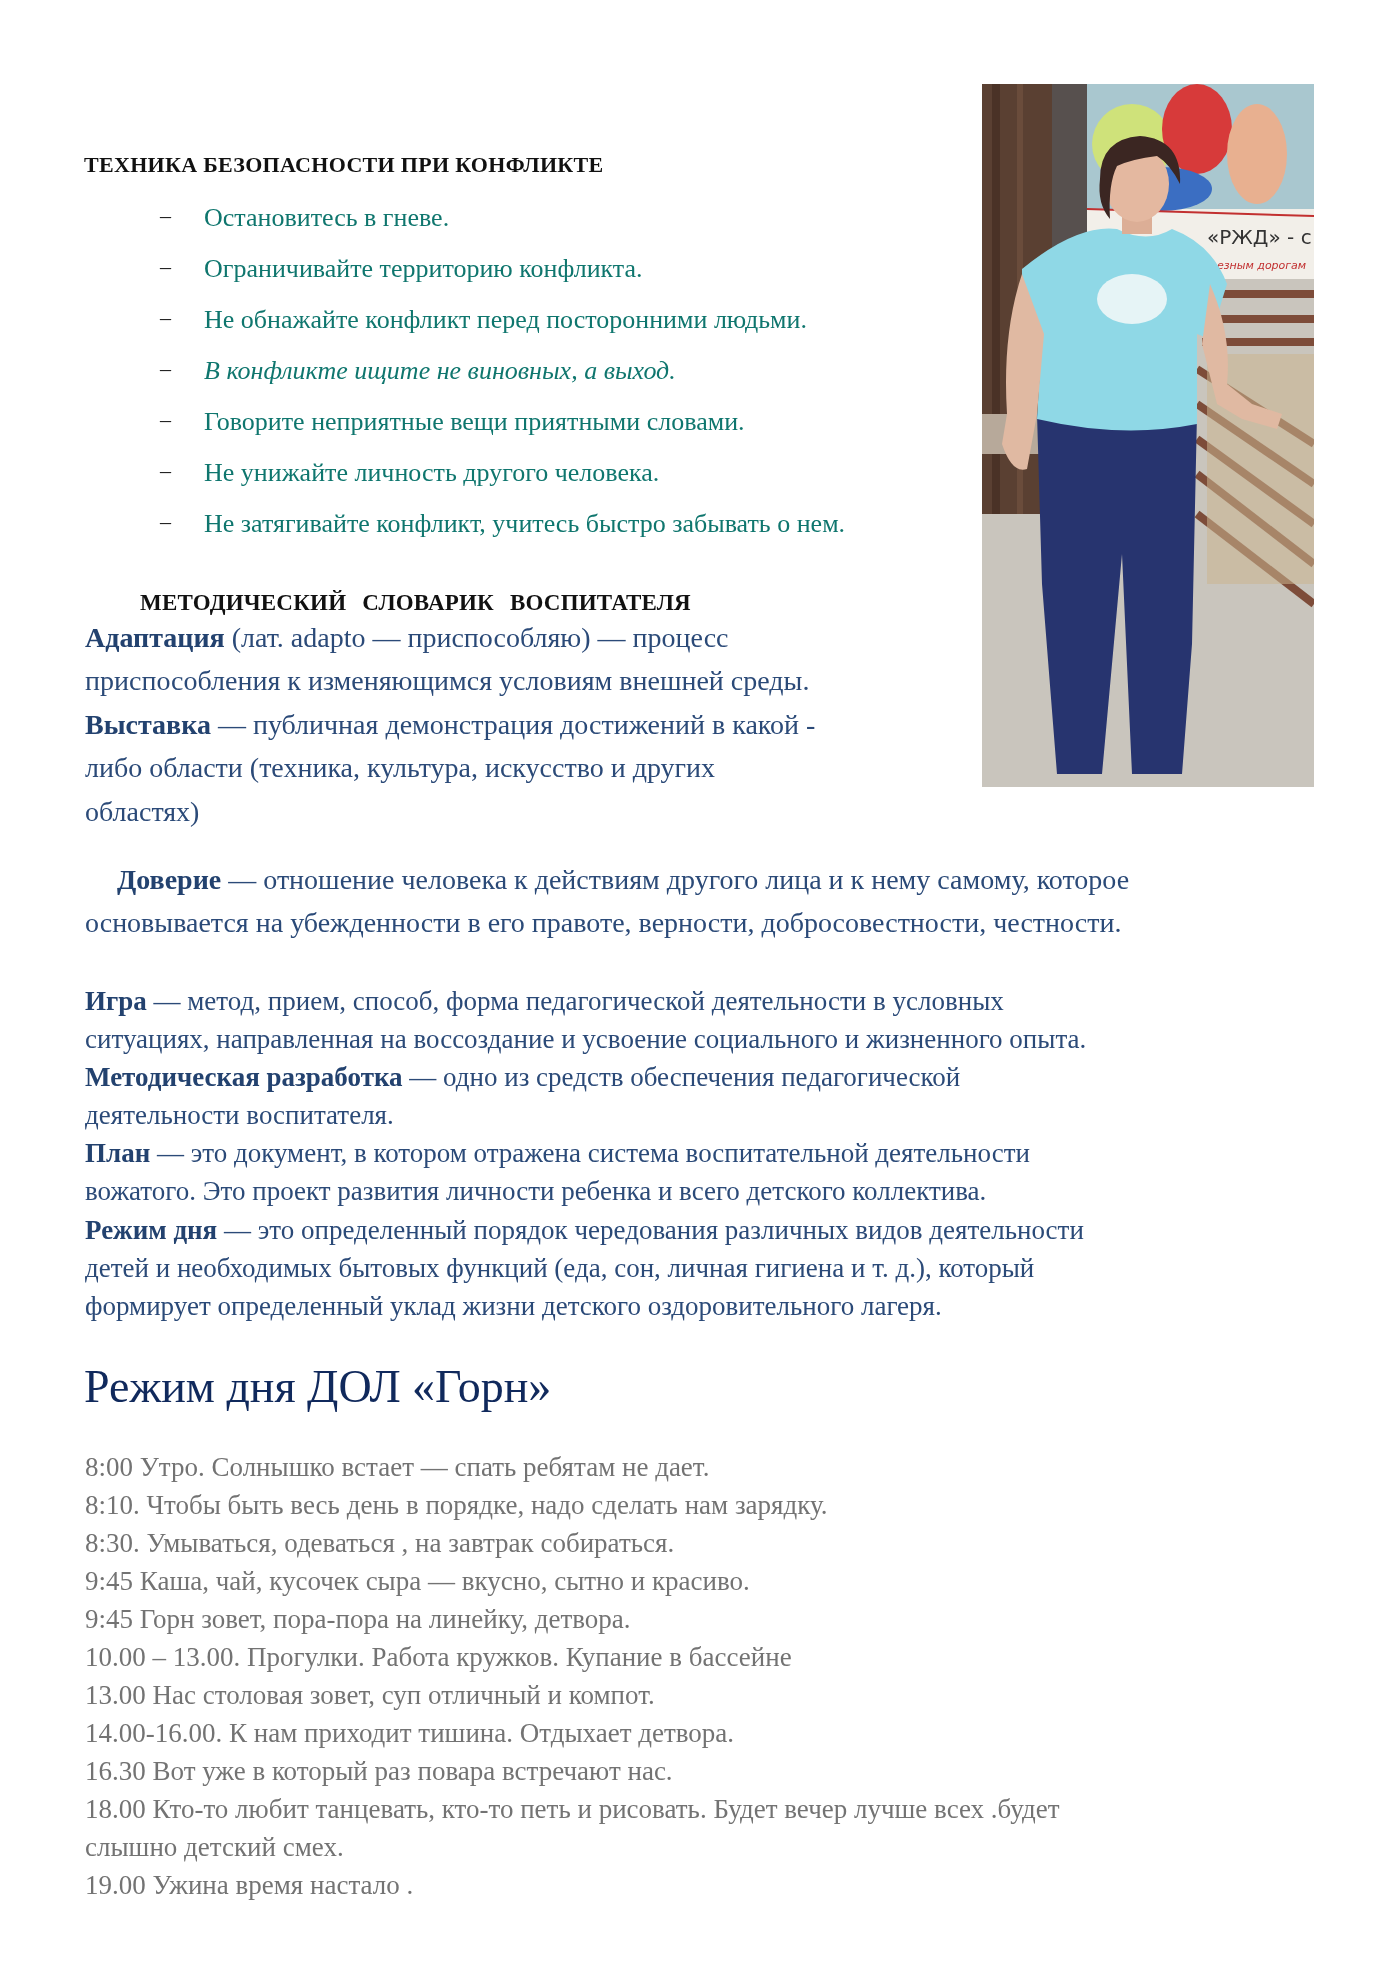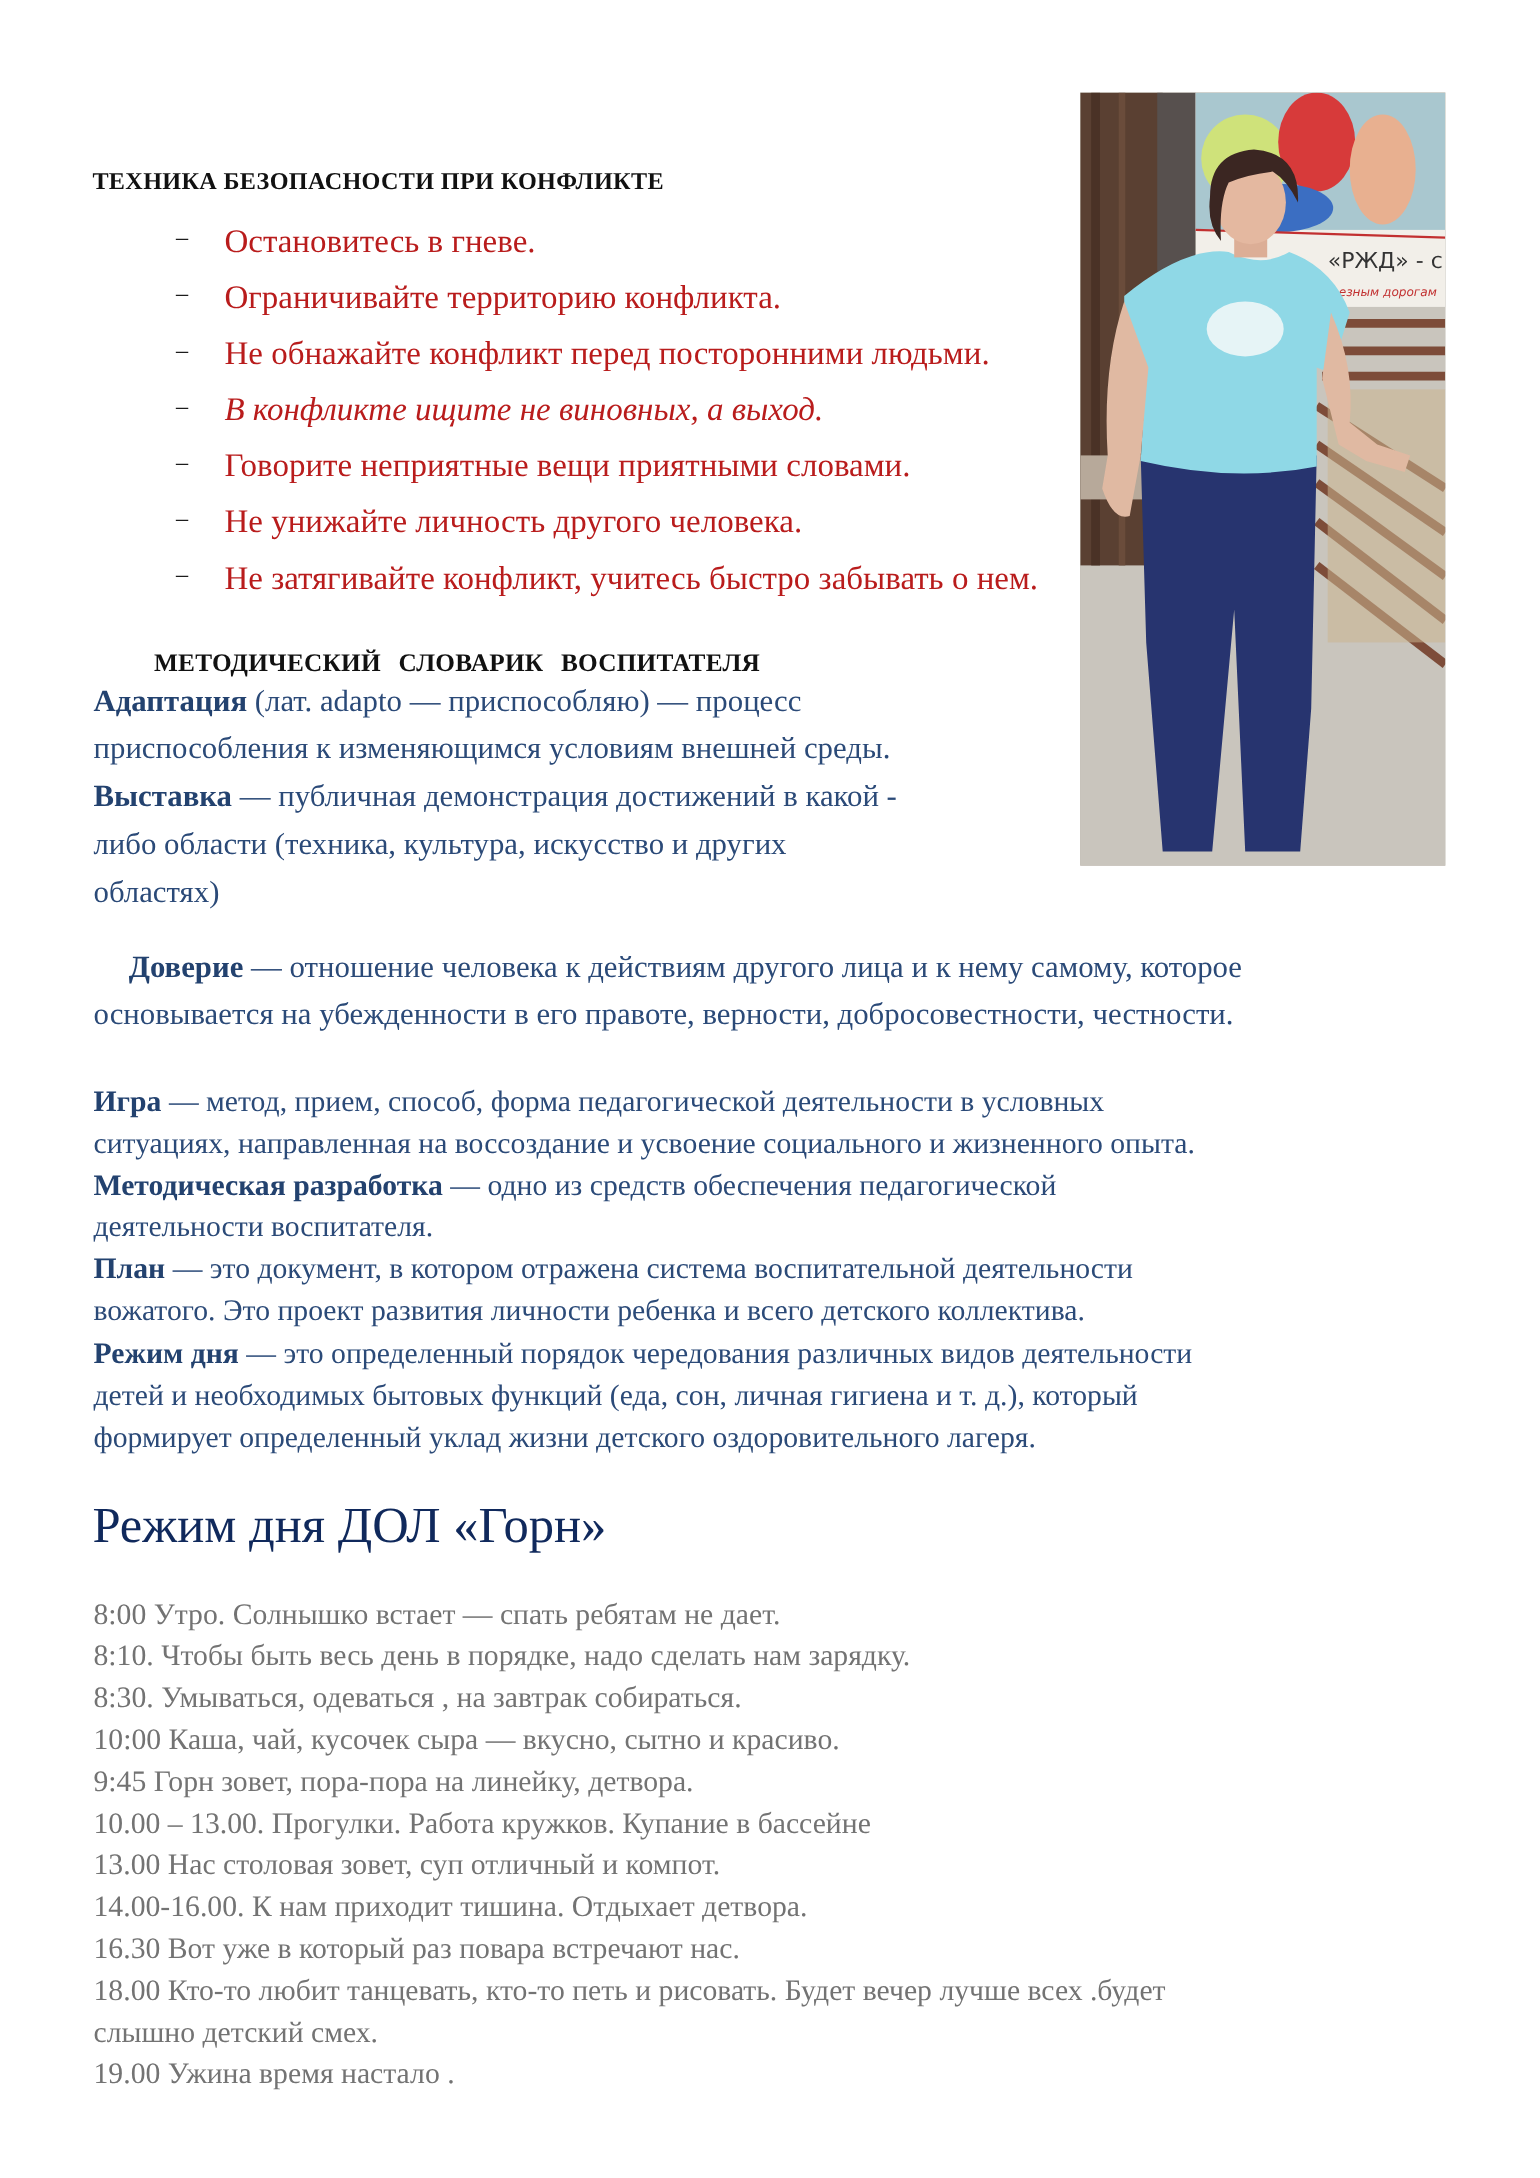--- a/index.html
+++ b/index.html
@@ -1,21 +1,21 @@
 <!DOCTYPE html>
 <html><head>
   <meta charset="utf-8">
   <style>
     html, body { margin: 0; padding: 0; background: #ffffff; }
     body { width: 1400px; height: 1980px; position: relative; overflow: hidden;
            font-family: "Liberation Serif", "DejaVu Serif", serif; }
     .abs { position: absolute; white-space: nowrap; }
     .h-black { color: #111111; font-weight: bold; font-size: 22px; letter-spacing: 0.3px; }
     .bullet-dash { color: #111111; font-size: 22px; }
-    .bullet-text { color: #b91c1c; font-size: 30px; }
+    .bullet-text { color: #0f766e; font-size: 26px; }
     .h2 { color: #111111; font-weight: bold; font-size: 23px; word-spacing: 10px; letter-spacing: 0.2px; }
     .dict { color: #2b4a78; font-size: 28px; }
     .dict2 { color: #2b4a78; font-size: 27px; }
     .term { font-weight: bold; color: #23426f; }
     .sched-title { color: #10295c; font-size: 46px; }
     .sched { color: #737373; font-size: 27px; }
     .photo { position: absolute; left: 982px; top: 84px; width: 332px; height: 703px; overflow: hidden;
              background: #b9b3a9; }
   </style>
 </head>
@@ -95,21 +95,21 @@
     <div class="abs dict2" style="left:85px; top:1291px;">формирует определенный уклад жизни детского оздоровительного лагеря.</div>
   </div>
 </div>
 
 <div class="abs sched-title" style="left:84px; top:1360px;">Режим дня ДОЛ «Горн»</div>
 
 <div>
   <div class="abs sched" style="left:85px; top:1452px;">8:00 Утро. Солнышко встает — спать ребятам не дает.</div>
   <div class="abs sched" style="left:85px; top:1490px;">8:10. Чтобы быть весь день в порядке, надо сделать нам зарядку.</div>
   <div class="abs sched" style="left:85px; top:1528px;">8:30. Умываться, одеваться , на завтрак собираться.</div>
-  <div class="abs sched" style="left:85px; top:1566px;">10:00 Каша, чай,  кусочек сыра — вкусно, сытно и красиво.</div>
+  <div class="abs sched" style="left:85px; top:1566px;">9:45 Каша, чай,  кусочек сыра — вкусно, сытно и красиво.</div>
   <div class="abs sched" style="left:85px; top:1604px;">9:45 Горн зовет, пора-пора на линейку, детвора.</div>
   <div class="abs sched" style="left:85px; top:1642px;">10.00 – 13.00. Прогулки. Работа кружков. Купание в бассейне</div>
   <div class="abs sched" style="left:85px; top:1680px;">13.00 Нас столовая зовет, суп отличный и компот.</div>
   <div class="abs sched" style="left:85px; top:1718px;">14.00-16.00. К нам приходит тишина. Отдыхает детвора.</div>
   <div class="abs sched" style="left:85px; top:1756px;">16.30 Вот уже в который раз повара встречают нас.</div>
   <div class="abs sched" style="left:85px; top:1794px;">18.00 Кто-то любит танцевать, кто-то петь и рисовать. Будет вечер лучше всех .будет</div>
   <div class="abs sched" style="left:85px; top:1832px;">слышно детский смех.</div>
   <div class="abs sched" style="left:85px; top:1870px;">19.00 Ужина время настало .</div>
 </div>
 

